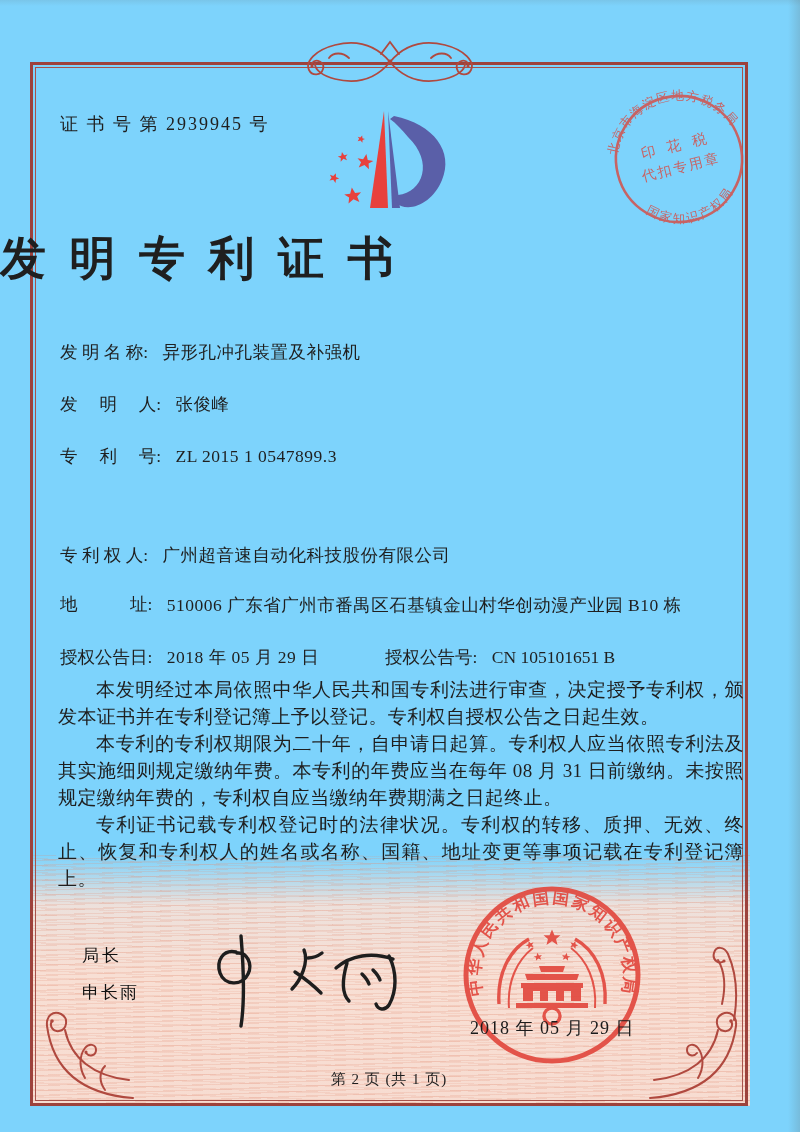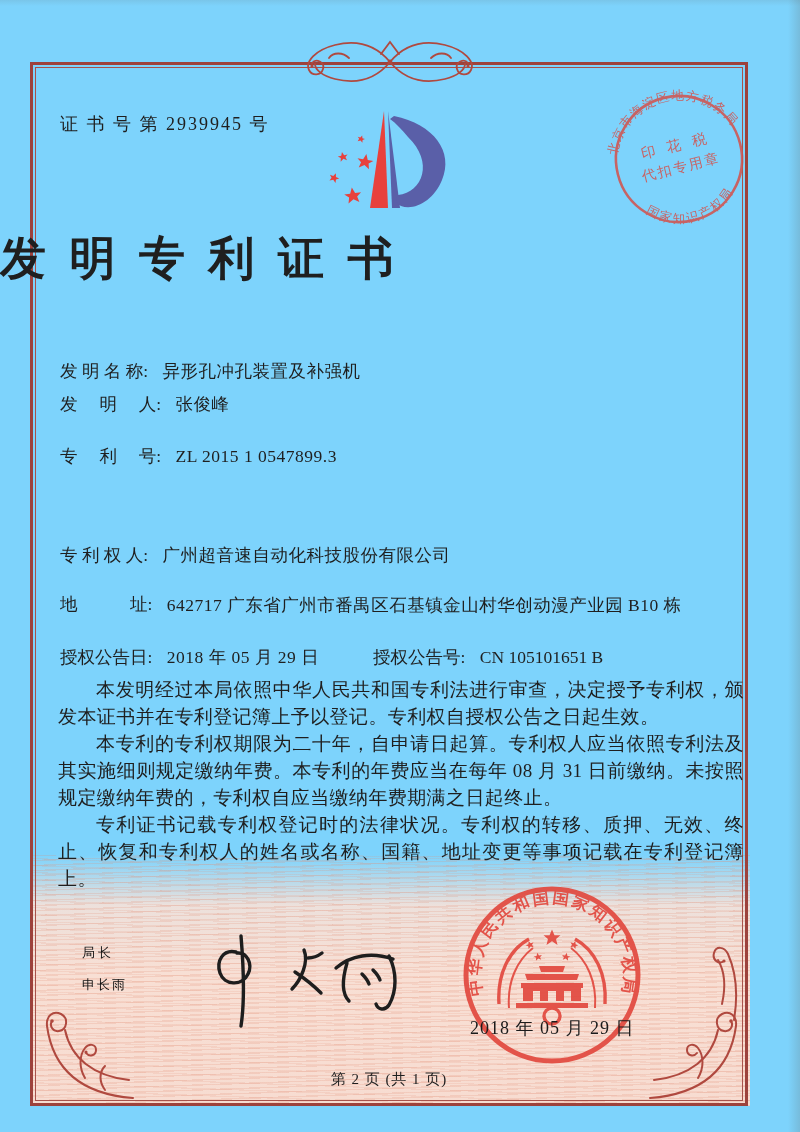--- a/index.html
+++ b/index.html
@@ -23,26 +23,26 @@
   .cert-no{position:absolute;left:60px;top:112px;font-size:18px;letter-spacing:2px;z-index:4;}
   .logo{position:absolute;left:322px;top:108px;z-index:4;}
   .title{position:absolute;left:0;top:228px;width:800px;text-align:left;font-size:46px;font-weight:bold;
         letter-spacing:6px;z-index:4;}
   .tax-seal{position:absolute;left:594px;top:74px;z-index:5;opacity:.85;transform:rotate(-14deg);}
   .field{position:absolute;left:60px;font-size:17.5px;z-index:4;white-space:nowrap;}
   .field .lab{display:inline-block;}
   .field .val{margin-left:10px;letter-spacing:.5px;}
   .field.addr{white-space:normal;}
   .field.addr .val{display:inline-block;width:540px;vertical-align:top;line-height:26px;}
-  .grant2{position:absolute;left:373px;top:645px;font-size:17.5px;z-index:4;white-space:nowrap;}
+  .grant2{position:absolute;left:385px;top:645px;font-size:17.5px;z-index:4;white-space:nowrap;}
   .body-text{position:absolute;left:58px;top:676px;width:686px;z-index:4;font-size:19px;line-height:27px;
         letter-spacing:.4px;text-align:justify;}
   .body-text p{margin:0;text-indent:2em;}
   .signer{position:absolute;left:82px;top:944px;z-index:4;font-family:"Liberation Sans","DejaVu Sans",sans-serif;
-        font-size:13px;color:#111;}
+        font-size:17px;color:#111;}
   .signer div{letter-spacing:3px;}
   .signer div+div{margin-top:14px;letter-spacing:2px;}
   .signature{position:absolute;left:196px;top:928px;z-index:4;}
   .sipo-seal{position:absolute;left:459px;top:882px;z-index:4;opacity:.92;}
   .seal-date{position:absolute;left:470px;top:1016px;font-size:18px;letter-spacing:1px;z-index:5;color:#1b1b1b;}
   .footer{position:absolute;left:30px;top:1070px;width:718px;text-align:center;font-size:15px;
         letter-spacing:1px;z-index:4;}
   .flourish-top{position:absolute;left:263px;top:36px;z-index:3;}
   .flourish-bl{position:absolute;left:33px;top:1008px;z-index:3;}
   .flourish-br{position:absolute;left:642px;top:934px;z-index:3;transform:scaleX(-1);}
@@ -134,39 +134,39 @@
     </text>
     <text font-size="12.5" fill="#d4504a" letter-spacing="2">
       <textPath href="#taxBot" startOffset="50%" text-anchor="middle">国家知识产权局</textPath>
     </text>
     <text x="85" y="76" text-anchor="middle" font-size="14.5" letter-spacing="4" fill="#d4504a">印 花 税</text>
     <text x="85" y="98" text-anchor="middle" font-size="14" letter-spacing="2" fill="#d4504a">代扣专用章</text>
   </svg>
 
   <div class="title">发 明 专 利 证 书</div>
 
-  <div class="field" style="top:359px">
+  <div class="field" style="top:340px">
     <span class="lab">发 明 名 称:</span>
     <span class="val">异形孔冲孔装置及补强机</span>
   </div>
   <div class="field" style="top:392px">
     <span class="lab">发　 明　 人:</span>
     <span class="val">张俊峰</span>
   </div>
   <div class="field" style="top:444px">
     <span class="lab">专　 利　 号:</span>
     <span class="val">ZL 2015 1 0547899.3</span>
   </div>
   <div class="field" style="top:543px">
     <span class="lab">专 利 权 人:</span>
     <span class="val">广州超音速自动化科技股份有限公司</span>
   </div>
   <div class="field addr" style="top:592px">
     <span class="lab">地　　　址:</span>
-    <span class="val">642717 广东省广州市番禺区石基镇金山村华创动漫产业园 B10 栋</span>
+    <span class="val">510006 广东省广州市番禺区石基镇金山村华创动漫产业园 B10 栋</span>
   </div>
   <div class="field" style="top:645px">
     <span class="lab">授权公告日:</span>
     <span class="val">2018 年 05 月 29 日</span>
   </div>
   <div class="grant2">
     <span class="lab">授权公告号:</span>
     <span class="val" style="margin-left:10px">CN 105101651 B</span>
   </div>
 

